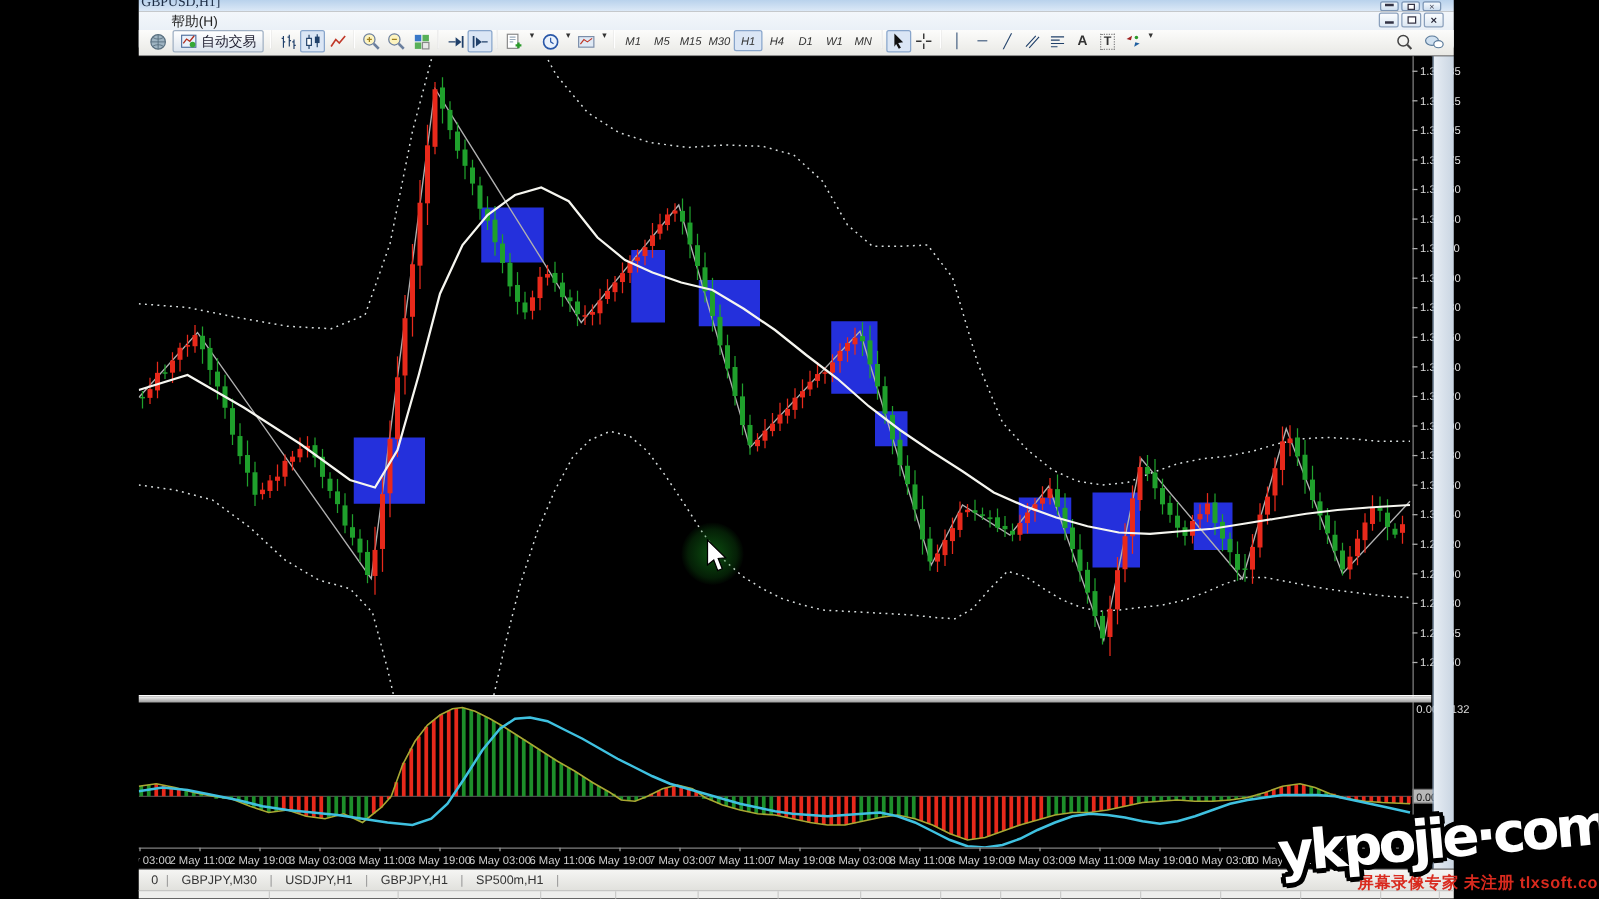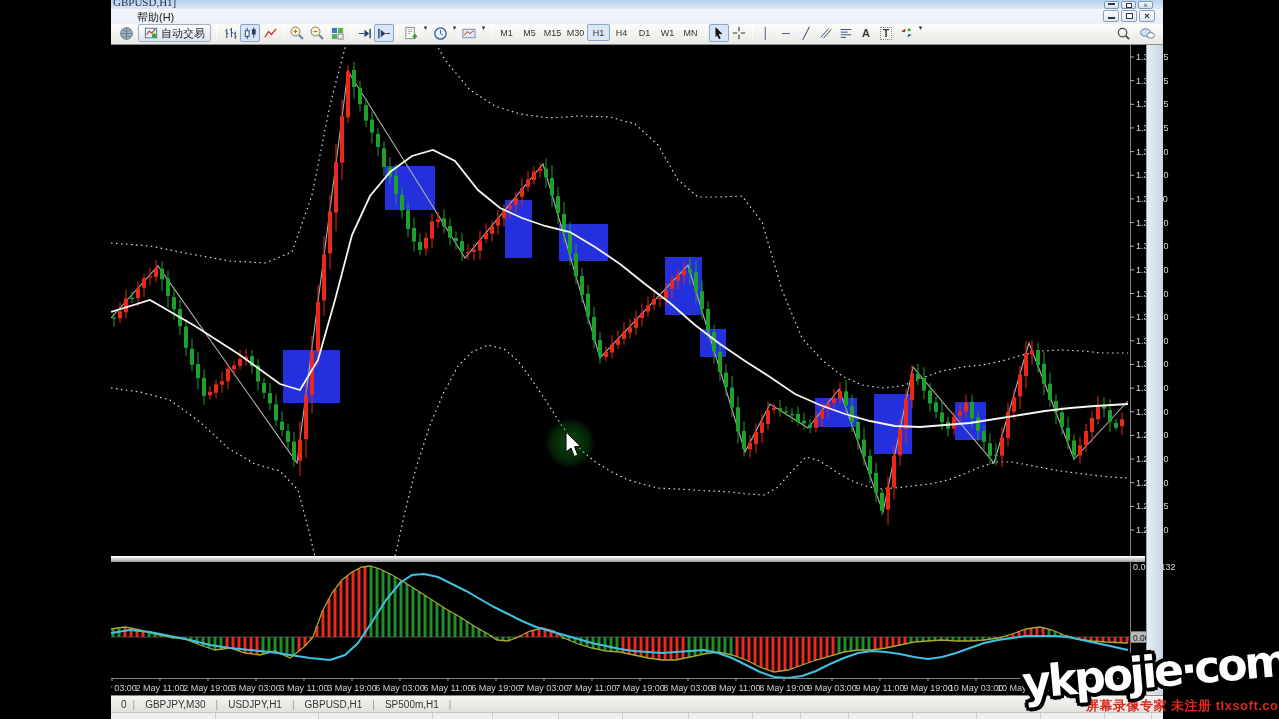--- a/index.html
+++ b/index.html
@@ -192,21 +192,21 @@
         </span>
       <span class="dd">▾</span>
       <span class="tb">
           <svg width="16" height="15" viewBox="0 0 16 16">
             <rect x="1.5" y="3.5" width="13" height="9" fill="#dfe9f5" stroke="#7a8ca8"></rect>
             <polyline points="3,10 6,6 9,8 13,5" stroke="#c03828" fill="none"></polyline>
           </svg>
         </span>
       <span class="dd">▾</span>
       <span class="tsep"></span>
-      <span id="tf-group" style="display:inline-flex;">
+      <span id="tf-group" style="display:inline-flex;font-style:italic;">
           <span class="tfbtn">M1</span>
           <span class="tfbtn">M5</span>
           <span class="tfbtn">M15</span>
           <span class="tfbtn">M30</span>
           <span class="tfbtn pressed">H1</span>
           <span class="tfbtn">H4</span>
           <span class="tfbtn">D1</span>
           <span class="tfbtn">W1</span>
           <span class="tfbtn">MN</span>
         </span>
@@ -910,21 +910,21 @@
     <div class="pane-sep"></div>
     <div class="right-strip"></div>
 
     <div class="tabbar" id="tabbar">
         <span class="tab" style="padding: 0px 6px;">0</span>
         <span class="tab-div">|</span>
         <span class="tab">GBPJPY,M30</span>
         <span class="tab-div">|</span>
         <span class="tab">USDJPY,H1</span>
         <span class="tab-div">|</span>
-        <span class="tab">GBPUSD,H1</span>
+        <span class="tab">GBPJPY,H1</span>
         <span class="tab-div">|</span>
         <span class="tab">SP500m,H1</span>
         <span class="tab-div">|</span>
       </div>
     <div class="statusbar" id="statusbar">
         <div class="scell" style="left: 104px;"></div>
         <div class="scell" style="left: 207px;"></div>
         <div class="scell" style="left: 321px;"></div>
         <div class="scell" style="left: 381px;"></div>
         <div class="scell" style="left: 447px;"></div>

